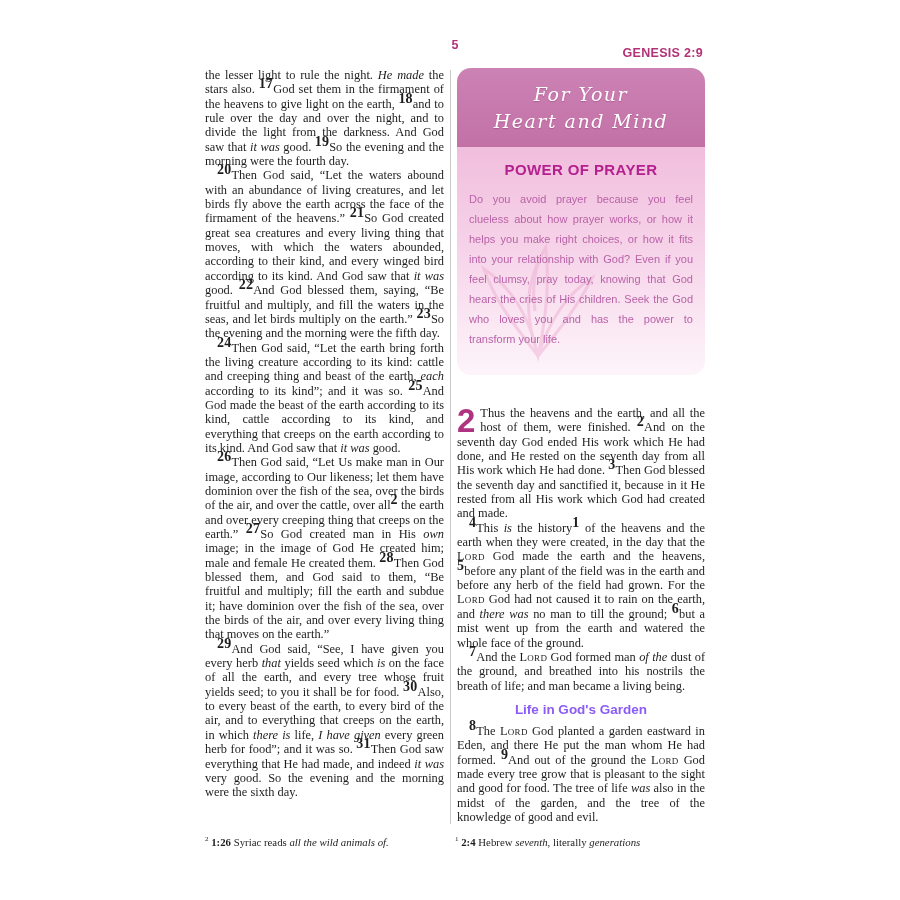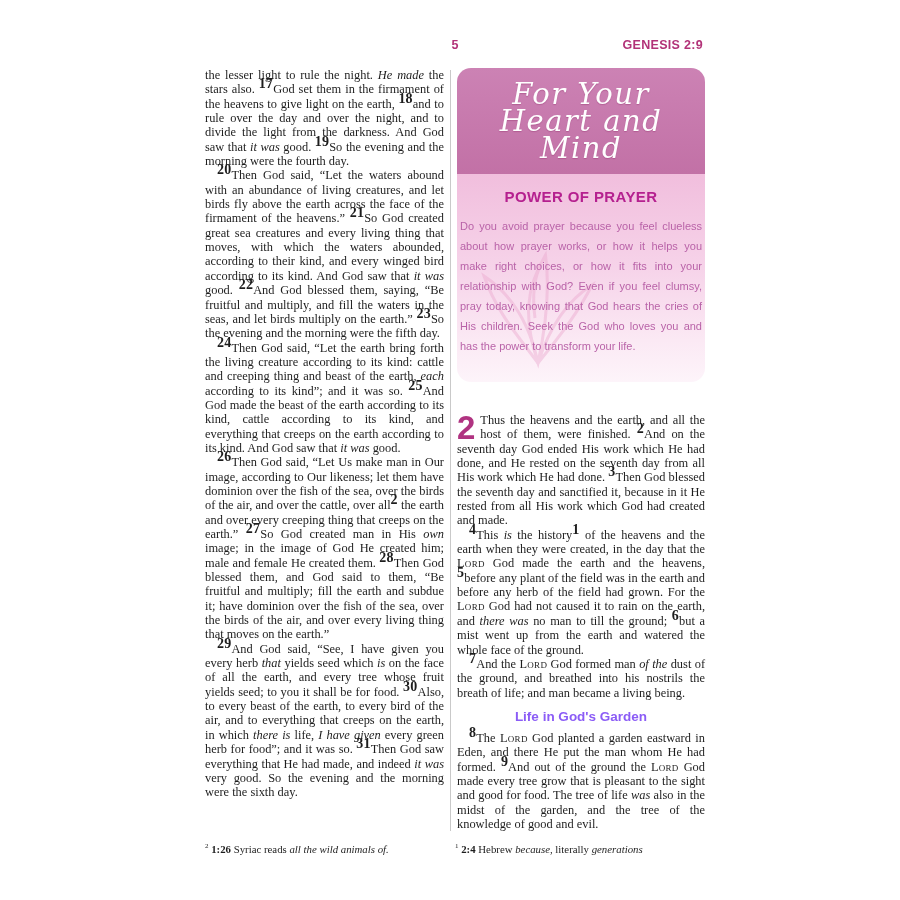--- a/index.html
+++ b/index.html
@@ -6,39 +6,39 @@
   body{
     width:900px;height:900px;background:#ffffff;position:relative;
     font-family:"Liberation Serif",serif;color:#1d1d1d;
     -webkit-font-smoothing:antialiased;
   }
   .sheet{position:absolute;left:205px;top:38px;width:500px;}
   
   .running-header{position:relative;height:15px;font-family:"Liberation Sans",sans-serif;
     font-weight:bold;font-size:12.5px;color:#b23278;}
   .page-number{position:absolute;left:0;width:100%;text-align:center;}
-  .running-head{position:absolute;right:2px;top:0;letter-spacing:.3px;}
+  .running-head{position:absolute;right:2px;top:8px;letter-spacing:.3px;}
   
   .content{display:flex;margin-top:15px;align-items:stretch;}
   .col-left{width:239px;}
   .col-divider{width:0;border-left:1px solid #c9c9c9;margin:2px 6px 0 6px;}
   .col-right{width:248px;}
   p.verse{margin:0;font-size:12.4px;line-height:14.35px;text-align:justify;text-indent:12px;}
   p.verse.noindent{text-indent:0;}
   p.verse sup, .chapter-para sup{font-size:14px;font-weight:bold;line-height:0;vertical-align:super;letter-spacing:.2px;}
   em{font-style:italic;}
   .sc{font-variant:small-caps;letter-spacing:.3px;}
   
   .card{border-radius:14px;overflow:hidden;margin-bottom:31px;}
   .card-top{background:linear-gradient(180deg,#cc82b4 0%,#c271a6 100%);
     text-align:center;padding:13px 8px 12px;color:#ffffff;}
-  .card-title{font-family:"DejaVu Serif",serif;font-style:italic;font-size:29px;
+  .card-title{font-family:"DejaVu Serif",serif;font-style:italic;font-size:19px;
     line-height:27px;letter-spacing:1.5px;text-shadow:0 1px 1px rgba(140,40,100,.35);}
   .card-lower{position:relative;background:linear-gradient(180deg,#f1bedd 0%,#f6d3e9 45%,#fbe9f4 80%,#fdf4fa 100%);
-    padding:12px 3px 26px;}
+    padding:12px 12px 26px;}
   .card-heading{font-family:"Liberation Sans",sans-serif;font-weight:bold;font-size:15px;
     letter-spacing:.4px;color:#b5208f;text-align:center;margin:2px 0 11px;}
   .card-text{font-family:"Liberation Sans",sans-serif;font-size:11px;line-height:20px;
     color:#b963a8;text-align:justify;position:relative;z-index:1;}
   .flower{position:absolute;left:6px;bottom:4px;z-index:0;opacity:.45;}
   
   .chapter-para{margin:0;font-size:12.4px;line-height:14.35px;text-align:justify;}
   .dropcap{float:left;font-family:"Liberation Sans",sans-serif;font-weight:bold;
     font-size:33px;line-height:26px;color:#b03381;margin:2px 5px 0 0;}
   .section-heading{font-family:"Liberation Sans",sans-serif;font-weight:bold;font-size:13.5px;
@@ -112,17 +112,17 @@
 
   <div class="footnotes">
     <div class="footnote">
       <sup>2</sup>
       <span class="fn-ref">1:26</span>
       <span>Syriac reads <em>all the wild animals of.</em></span>
     </div>
     <div class="footnote">
       <sup>1</sup>
       <span class="fn-ref">2:4</span>
-      <span>Hebrew <em>because</em>, literally <em>generations</em></span>
+      <span>Hebrew <em>seventh</em>, literally <em>generations</em></span>
     </div>
   </div>
 
 </div>
 
 </body></html>

